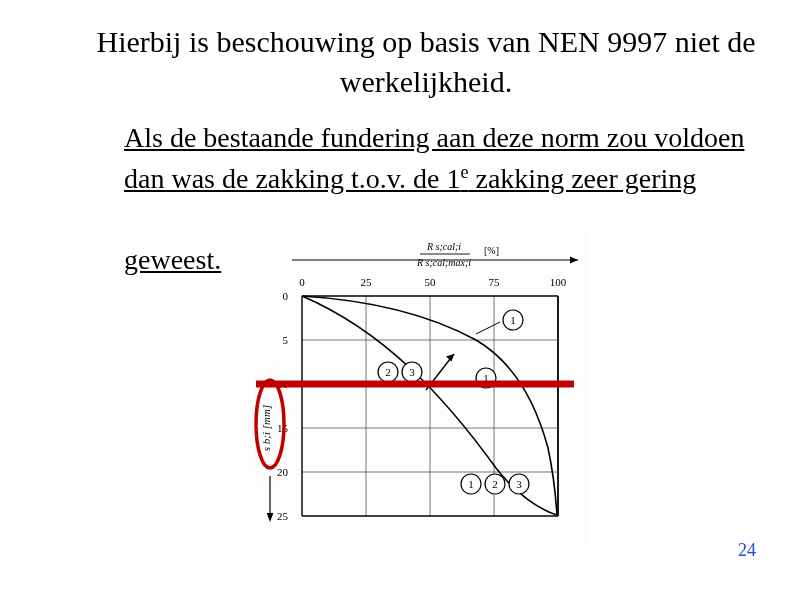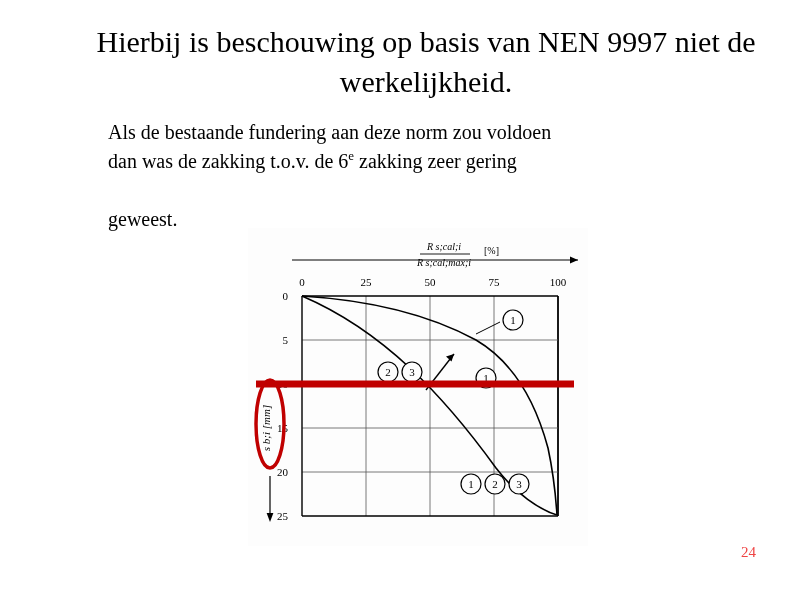--- a/index.html
+++ b/index.html
@@ -27,39 +27,40 @@
     width: 720px;
     text-align: center;
     font-size: 30px;
     line-height: 1.32;
     font-family: "Liberation Serif", serif;
     color: #000;
   }
   .body-text {
     position: absolute;
     top: 118px;
-    left: 82px;
+    left: 98px;
     width: 660px;
-    font-size: 20px;
+    font-size: 28px;
     line-height: 1.45;
     font-family: "Liberation Serif", serif;
     color: #000;
+    text-decoration: underline;
   }
   .body-text sup {
     font-size: 0.65em;
     vertical-align: super;
     line-height: 0;
   }
   .page-number {
     position: absolute;
     right: 44px;
     bottom: 34px;
-    font-size: 15px;
+    font-size: 18px;
     font-family: "Liberation Serif", serif;
-    color: #ef4444;
+    color: #1d4ed8;
   }
   
   .chart-wrap {
     position: absolute;
     left: 222px;
     top: 228px;
     width: 340px;
     height: 318px;
     background: #e5e5e5;
   }
@@ -69,21 +70,21 @@
 </style>
 </head>
 <body>
 
 <div class="slide">
 
   <div class="title">Hierbij is beschouwing op basis van NEN 9997 niet de werkelijkheid.</div>
 
   <div class="body-text">
     <span>Als de bestaande fundering aan deze norm zou voldoen</span><br>
-    <span>dan was de zakking t.o.v. de 6</span><sup>e</sup><span> zakking zeer gering</span><br>
+    <span>dan was de zakking t.o.v. de 1</span><sup>e</sup><span> zakking zeer gering</span><br>
     <br>
     <span>geweest.</span>
   </div>
 
   <div class="chart-wrap">
     <svg class="chart-svg" width="340" height="318" viewBox="0 0 340 318">
 
       <rect x="0" y="0" width="340" height="318" fill="#fdfdfd"></rect>
 
       <line x1="44" y1="32" x2="330" y2="32" stroke="#000" stroke-width="1"></line>

